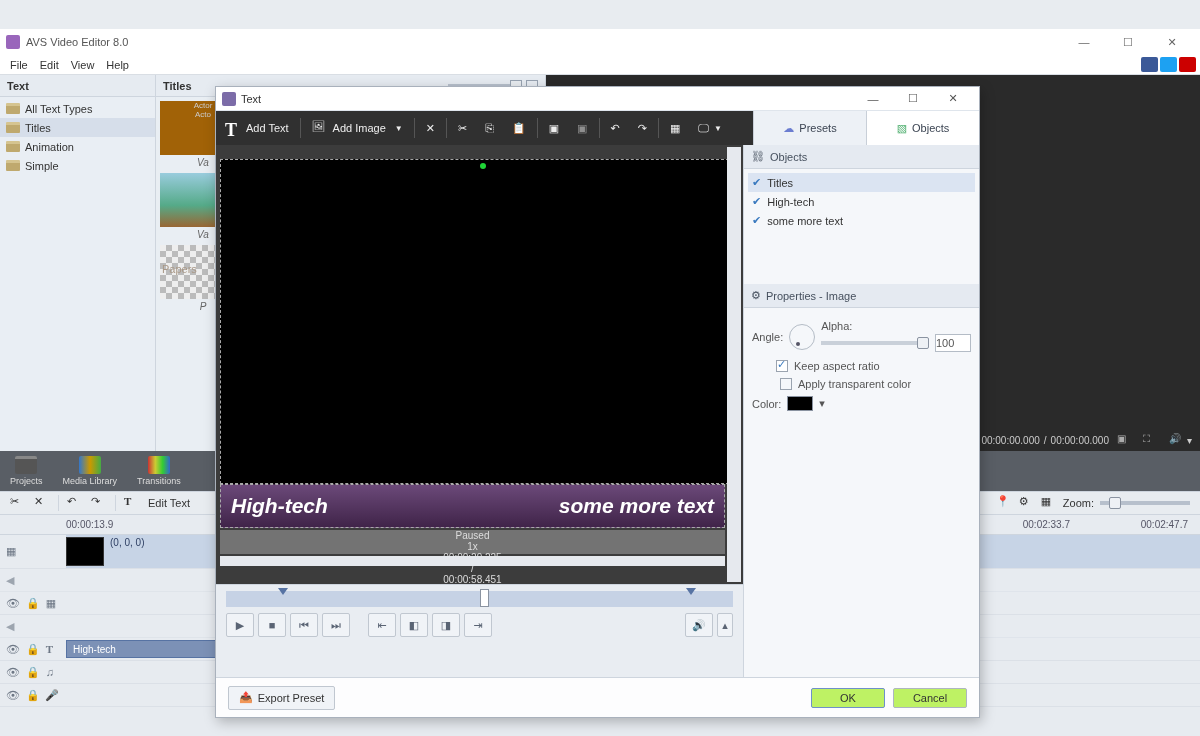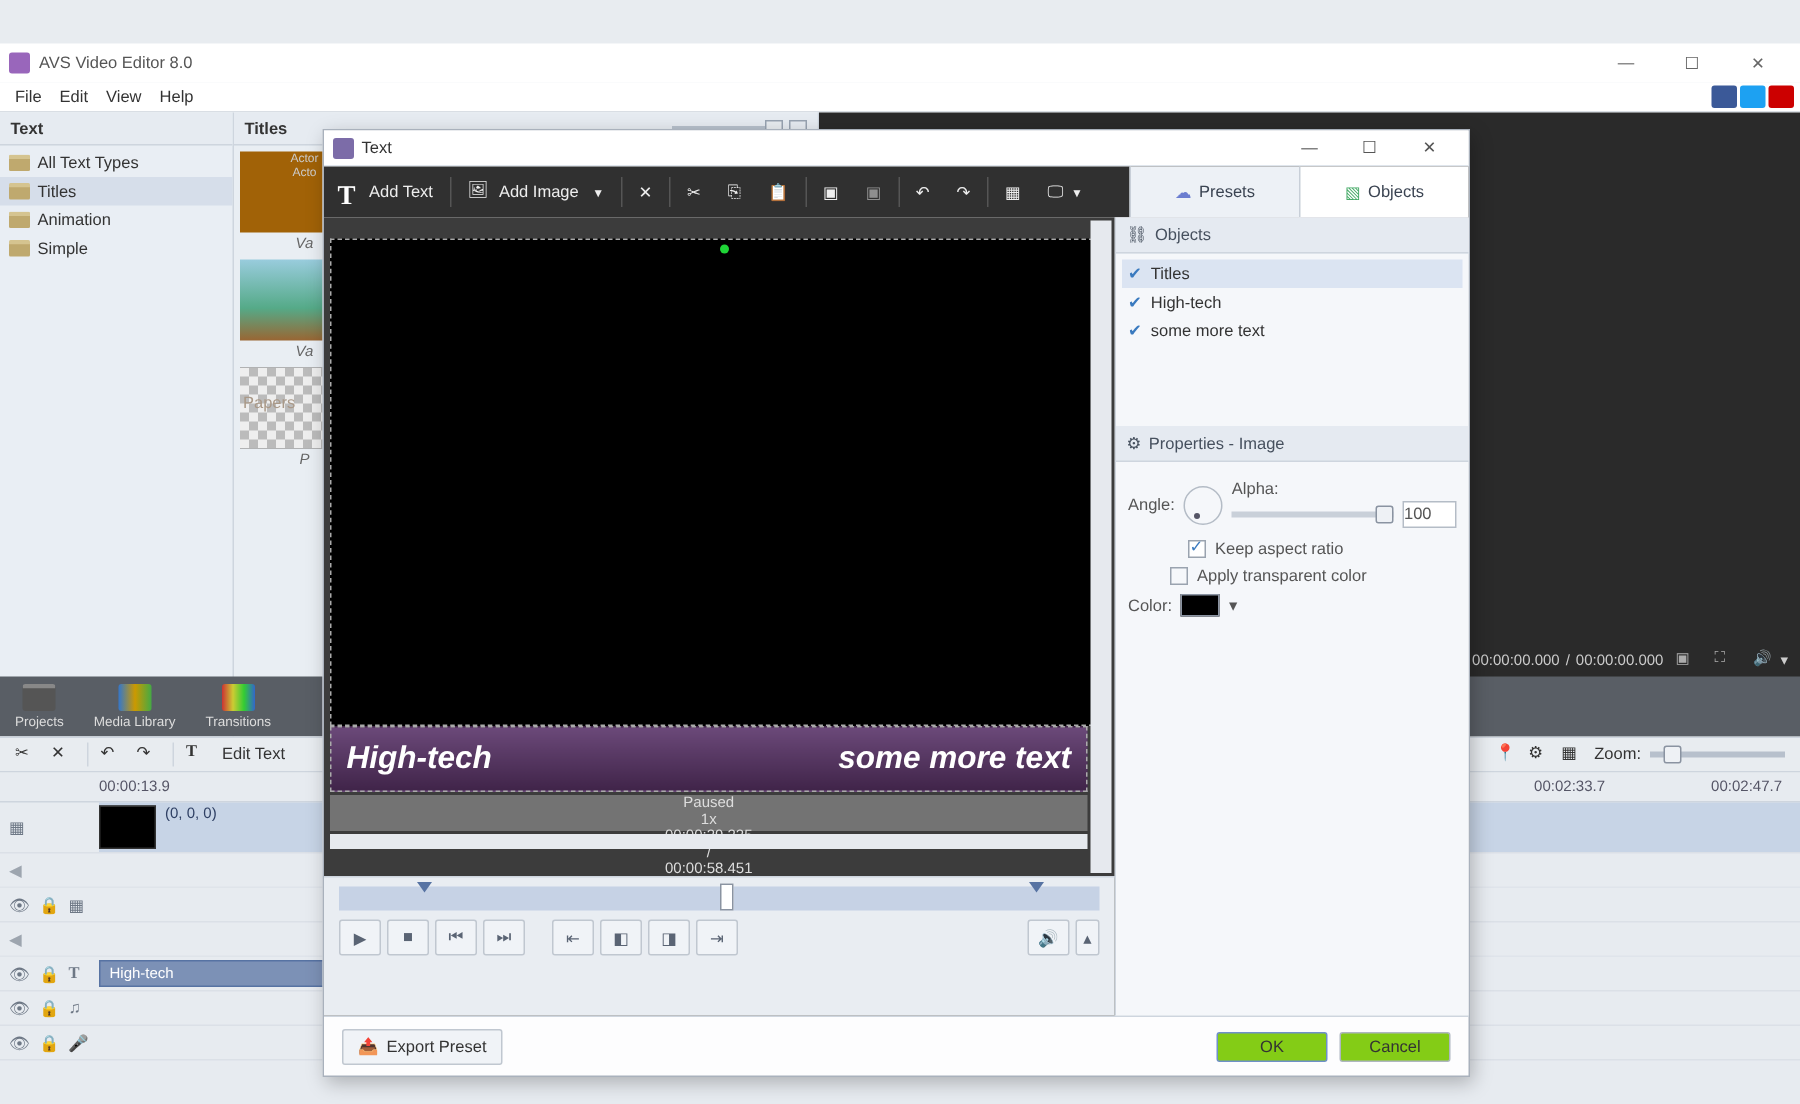--- a/index.html
+++ b/index.html
@@ -115,21 +115,21 @@
 .props .sld::after{content:"";position:absolute;right:0;top:-4px;width:10px;height:10px;border:1px solid #8a93a1;background:#eef1f5;border-radius:2px;}
 .props .numbx{width:36px;height:18px;border:1px solid #b4bcc6;background:#fff;text-align:left;line-height:16px;}
 .props .cb{width:12px;height:12px;border:1px solid #9aa3af;display:inline-block;}
 .props .cb.on{background:#fff;position:relative;}
 .props .cb.on::after{content:"✓";position:absolute;top:-3px;left:0;font-size:11px;color:#3a7abf;}
 .props .cw{width:26px;height:15px;background:#000;border:1px solid #8a93a1;}
 
 .dlg-foot { height:40px; display:flex; align-items:center; padding:0 12px; gap:8px; border-top:1px solid #ced5de;}
 .dlg-foot .ep{display:flex;align-items:center;gap:5px;border:1px solid #c0c7d0;background:#f0f3f7;height:24px;padding:0 10px;border-radius:2px;}
 .dlg-foot .spacer{flex:1;}
-.dlg-foot .bb{width:74px;height:20px;border:1px solid #aeb6c0;background:#84cc16;border-radius:2px;display:flex;align-items:center;justify-content:center;}
+.dlg-foot .bb{width:74px;height:20px;border:1px solid #aeb6c0;background:#bef264;border-radius:2px;display:flex;align-items:center;justify-content:center;}
 .dlg-foot .bb.ok{border-color:#6f90c9;}
 
 </style>
 </head>
 <body>
 
 <div class="mw-title">
   <span class="logo"></span>
   <span class="t">AVS Video Editor 8.0</span>
   <span class="spacer"></span>
@@ -475,21 +475,21 @@
           <span>Angle:</span>
           <span class="knob"></span>
           <div style="flex:1">
             <div>Alpha:</div>
             <div class="r" style="margin:2px 0">
               <span class="sld"></span>
               <span class="numbx">100</span>
             </div>
           </div>
         </div>
-        <div class="r" style="margin-left:40px">
+        <div class="r" style="margin-left:24px">
             <span class="cb on"></span>
             <span>Keep aspect ratio</span>
           </div>
         <div class="r" style="margin-left:28px">
             <span class="cb"></span>
             <span>Apply transparent color</span>
           </div>
         <div class="r">
             <span>Color:</span>
             <span class="cw"></span>

